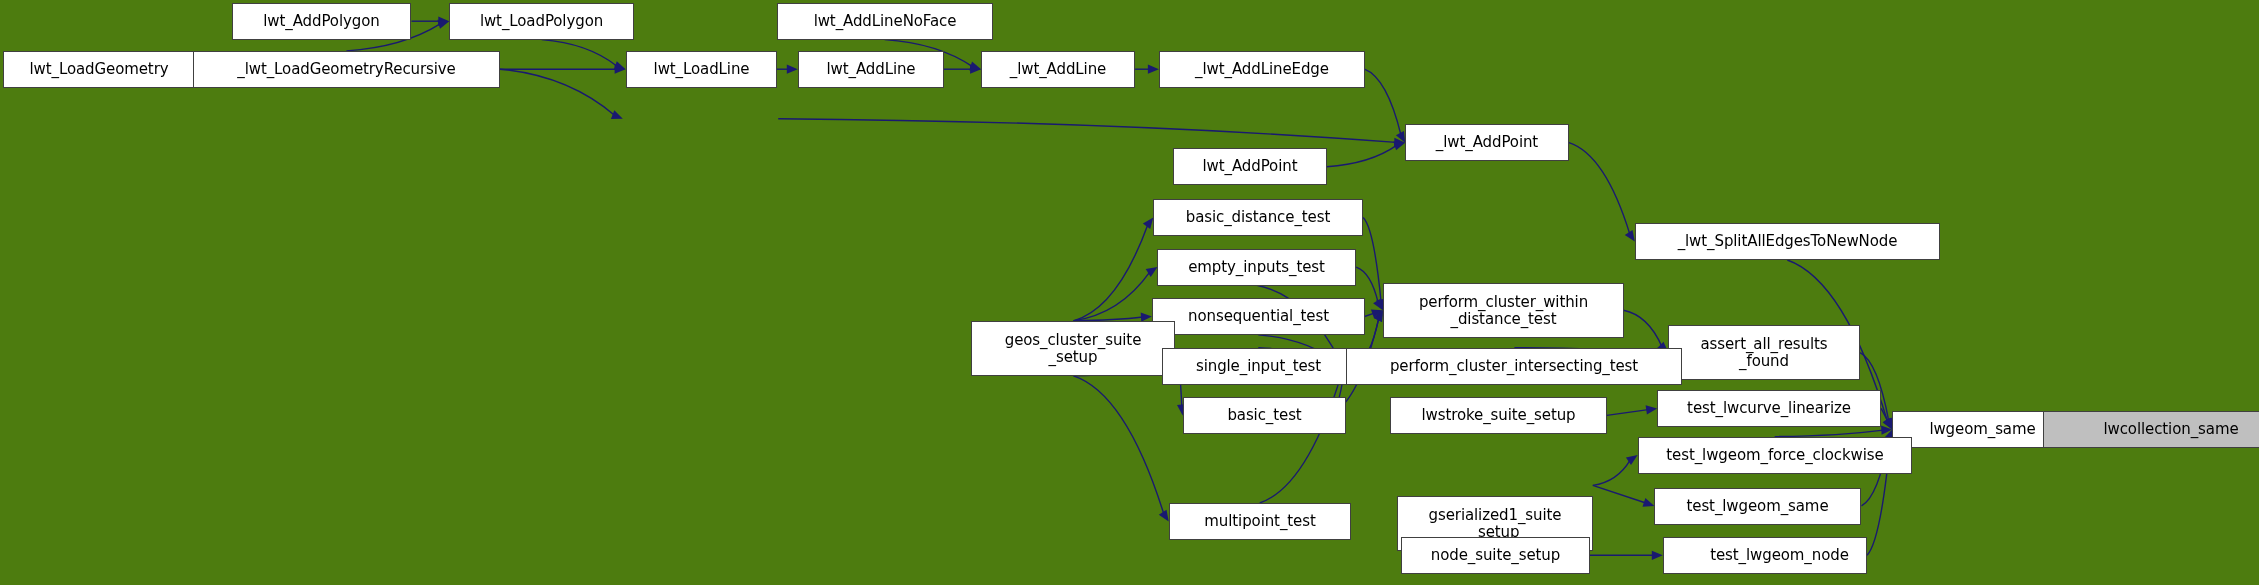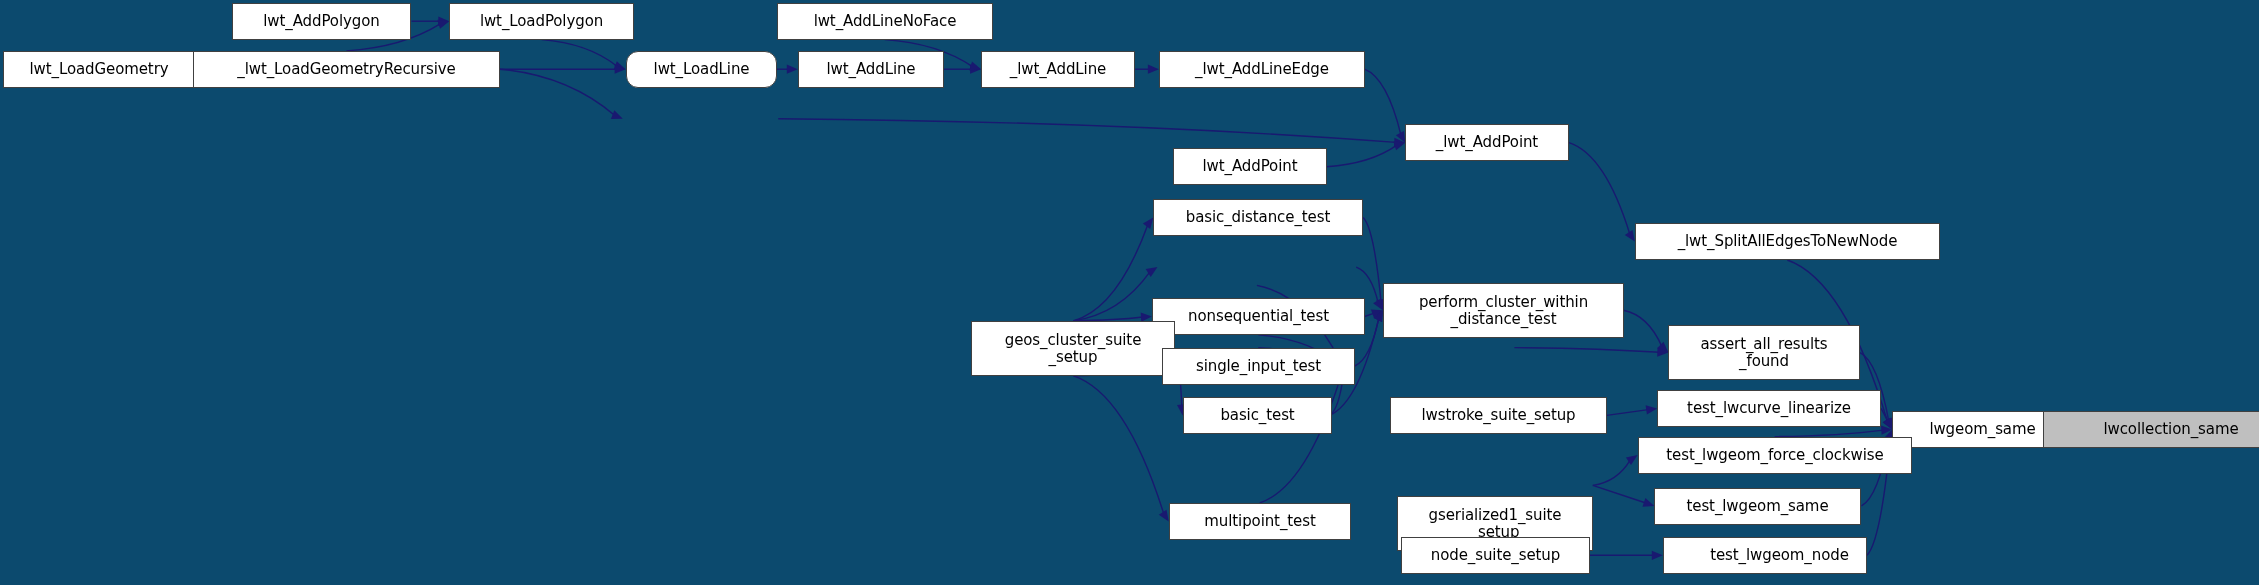--- a/index.html
+++ b/index.html
@@ -4,21 +4,21 @@
 <style>
   html, body {
     margin: 0;
     padding: 0;
     background: #ffffff;
   }
   #graph-root {
     position: relative;
     width: 2259px;
     height: 585px;
-    background: #0c4a6e;
+    background: #4d7c0f;
     font-family: "DejaVu Sans", "Liberation Sans", sans-serif;
     overflow: hidden;
   }
   #edge-layer {
     position: absolute;
     left: 0;
     top: 0;
     width: 2259px;
     height: 585px;
     pointer-events: none;
@@ -143,38 +143,40 @@
       <path d="M2072.8,436.6 L2052.5,436.6" stroke="#191970" stroke-width="1.4" fill="none"></path>
       <polygon points="2043.5,436.6 2054.5,432.0 2054.5,441.2" fill="#191970"></polygon>
       <path d="M2043.5,422.6 L2063.8,422.6" stroke="#191970" stroke-width="1.4" fill="none"></path>
       <polygon points="2072.8,422.6 2061.8,427.2 2061.8,418.0" fill="#191970"></polygon>
     </svg>
 <div class="node" style="left: 232px; top: 3px; width: 179px; height: 37px;"><span class="label">lwt_AddPolygon</span></div>
     <div class="node" style="left: 449px; top: 3px; width: 185px; height: 37px;"><span class="label">lwt_LoadPolygon</span></div>
     <div class="node" style="left: 777px; top: 3px; width: 216px; height: 37px;"><span class="label">lwt_AddLineNoFace</span></div>
     <div class="node" style="left: 3px; top: 51px; width: 192px; height: 37px;"><span class="label">lwt_LoadGeometry</span></div>
     <div class="node" style="left: 193px; top: 51px; width: 307px; height: 37px;"><span class="label">_lwt_LoadGeometryRecursive</span></div>
-    <div class="node" style="left: 626px; top: 51px; width: 151px; height: 37px; border-radius: 12px;"><span class="label">lwt_LoadLine</span></div>
+    <div class="node" style="left: 626px; top: 51px; width: 151px; height: 37px;"><span class="label">lwt_LoadLine</span></div>
     <div class="node" style="left: 798px; top: 51px; width: 146px; height: 37px; justify-content: flex-end;"><span class="label">lwt_AddLine</span></div>
     <div class="node" style="left: 981px; top: 51px; width: 154px; height: 37px;"><span class="label">_lwt_AddLine</span></div>
     <div class="node" style="left: 1159px; top: 51px; width: 206px; height: 37px;"><span class="label">_lwt_AddLineEdge</span></div>
     <div class="node" style="left: 1405px; top: 124px; width: 164px; height: 37px;"><span class="label">_lwt_AddPoint</span></div>
     <div class="node" style="left: 1173px; top: 148px; width: 154px; height: 37px;"><span class="label">lwt_AddPoint</span></div>
     <div class="node" style="left: 1153px; top: 199px; width: 210px; height: 37px;"><span class="label">basic_distance_test</span></div>
     <div class="node" style="left: 1635px; top: 223px; width: 305px; height: 37px;"><span class="label">_lwt_SplitAllEdgesToNewNode</span></div>
+    <div class="node" style="left: 1157px; top: 249px; width: 199px; height: 37px;"><span class="label">empty_inputs_test</span></div>
     <div class="node" style="left: 1383px; top: 283px; width: 241px; height: 55px;"><span class="label">perform_cluster_within
 _distance_test</span></div>
     <div class="node" style="left: 1152px; top: 298px; width: 213px; height: 37px;"><span class="label">nonsequential_test</span></div>
     <div class="node" style="left: 971px; top: 321px; width: 204px; height: 55px;"><span class="label">geos_cluster_suite
 _setup</span></div>
     <div class="node" style="left: 1668px; top: 325px; width: 192px; height: 55px;"><span class="label">assert_all_results
 _found</span></div>
     <div class="node" style="left: 1162px; top: 348px; width: 193px; height: 37px;"><span class="label">single_input_test</span></div>
+    <div class="node" style="left: 1346px; top: 348px; width: 336px; height: 37px;"><span class="label">perform_cluster_intersecting_test</span></div>
     <div class="node" style="left: 1657px; top: 390px; width: 224px; height: 37px;"><span class="label">test_lwcurve_linearize</span></div>
-    <div class="node" style="left: 1183px; top: 397px; width: 149px; height: 37px;"><span class="label">basic_test</span></div>
+    <div class="node" style="left: 1183px; top: 397px; width: 163px; height: 37px;"><span class="label">basic_test</span></div>
     <div class="node" style="left: 1390px; top: 397px; width: 217px; height: 37px;"><span class="label">lwstroke_suite_setup</span></div>
     <div class="node" style="left: 1892px; top: 411px; width: 181px; height: 37px;"><span class="label">lwgeom_same</span></div>
     <div class="node highlight" style="left: 2043px; top: 411px; width: 256px; height: 37px;"><span class="label">lwcollection_same</span></div>
     <div class="node" style="left: 1638px; top: 437px; width: 274px; height: 37px;"><span class="label">test_lwgeom_force_clockwise</span></div>
     <div class="node" style="left: 1169px; top: 503px; width: 182px; height: 37px;"><span class="label">multipoint_test</span></div>
     <div class="node" style="left: 1397px; top: 458px; width: 196px; height: 55px; margin-top: 38px;"><span class="label">gserialized1_suite
 _setup</span></div>
     <div class="node" style="left: 1654px; top: 488px; width: 207px; height: 37px;"><span class="label">test_lwgeom_same</span></div>
     <div class="node" style="left: 1401px; top: 537px; width: 189px; height: 37px;"><span class="label">node_suite_setup</span></div>
     <div class="node" style="left: 1663px; top: 537px; width: 204px; height: 37px; padding-left: 29px;"><span class="label">test_lwgeom_node</span></div>

